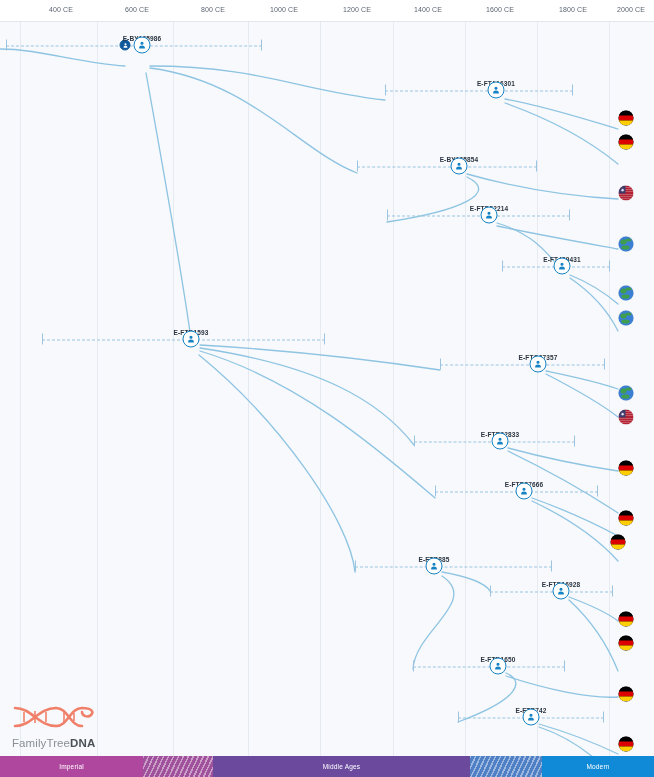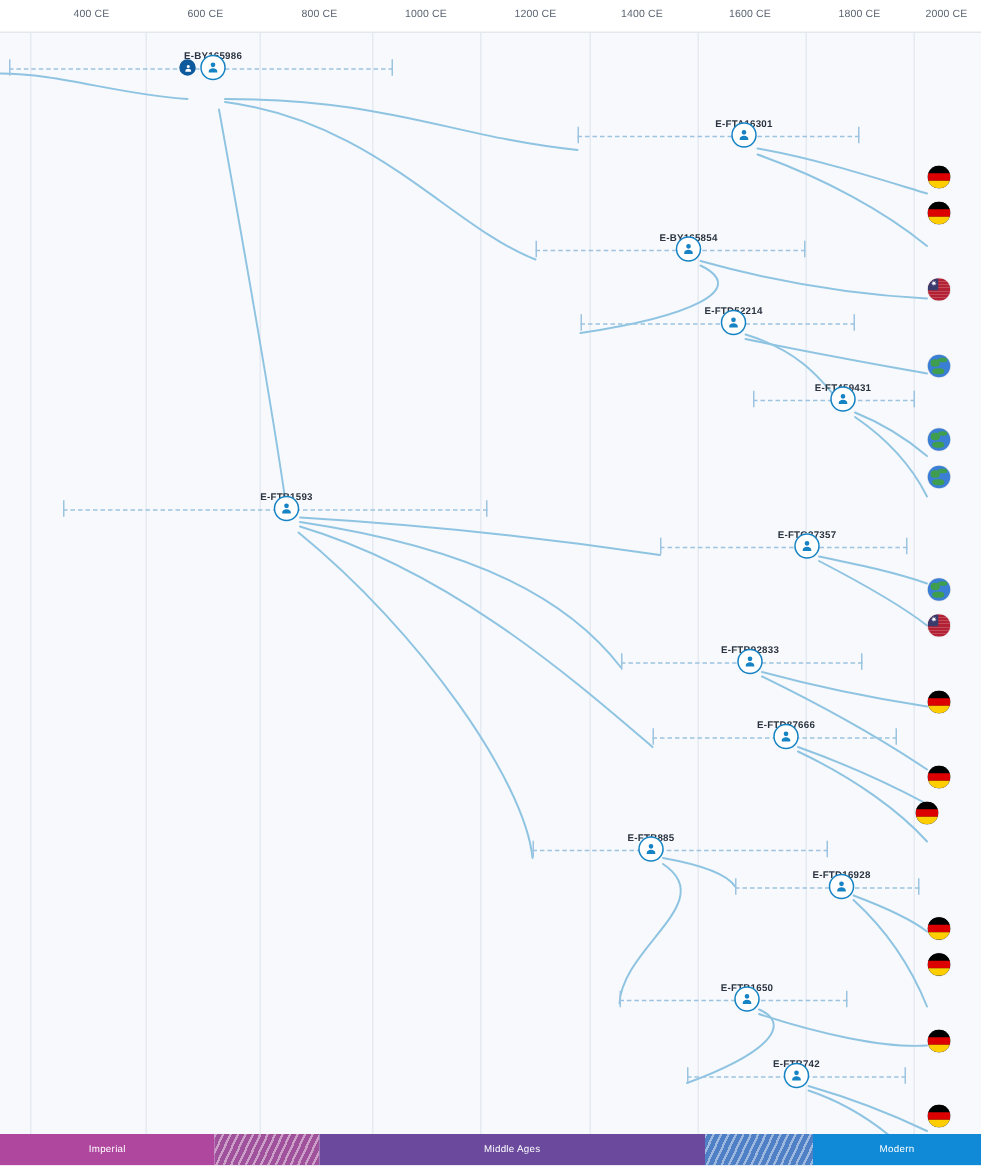--- a/index.html
+++ b/index.html
@@ -554,20 +554,39 @@
         </div>
         <div class="leaf flag-de" title="Germany" style="left: 626px; top: 723px;">
           <i class="b1"></i>
           <i class="b2"></i>
           <i class="b3"></i>
         </div>
       </div>
 
   </div>
 
+  <div class="logo-wrap">
+    <svg width="86" height="30" viewBox="0 0 86 30">
+      <g stroke="#f0806a" stroke-width="2.6" fill="none" stroke-linecap="round">
+        <path d="M3,6 C20,6 26,24 44,24"></path>
+        <path d="M3,24 C20,24 26,6 44,6"></path>
+        <path d="M44,6 C56,6 58,24 70,24"></path>
+        <path d="M44,24 C56,24 58,6 70,6"></path>
+        <path d="M70,6 C80,6 82,10 79,13 C76,16 70,14 70,10"></path>
+      </g>
+      <g stroke="#f0806a" stroke-width="1.6">
+        <line x1="12" y1="10" x2="12" y2="20"></line>
+        <line x1="23" y1="9" x2="23" y2="21"></line>
+        <line x1="34" y1="10" x2="34" y2="20"></line>
+        <line x1="52" y1="10" x2="52" y2="20"></line>
+        <line x1="62" y1="11" x2="62" y2="19"></line>
+      </g>
+    </svg>
+    <div class="logo-word"><span>FamilyTree</span><b>DNA</b></div>
+  </div>
 
   <div class="era-bar" id="era-bar">
       <div class="era-seg" style="background: rgb(176, 71, 159); width: 143px;">
         <span>Imperial</span>
       </div>
       <div class="era-seg hatch-a" style="width: 70px;"></div>
       <div class="era-seg" style="background: rgb(107, 74, 158); width: 257px;">
         <span>Middle Ages</span>
       </div>
       <div class="era-seg hatch-b" style="width: 72px;"></div>

